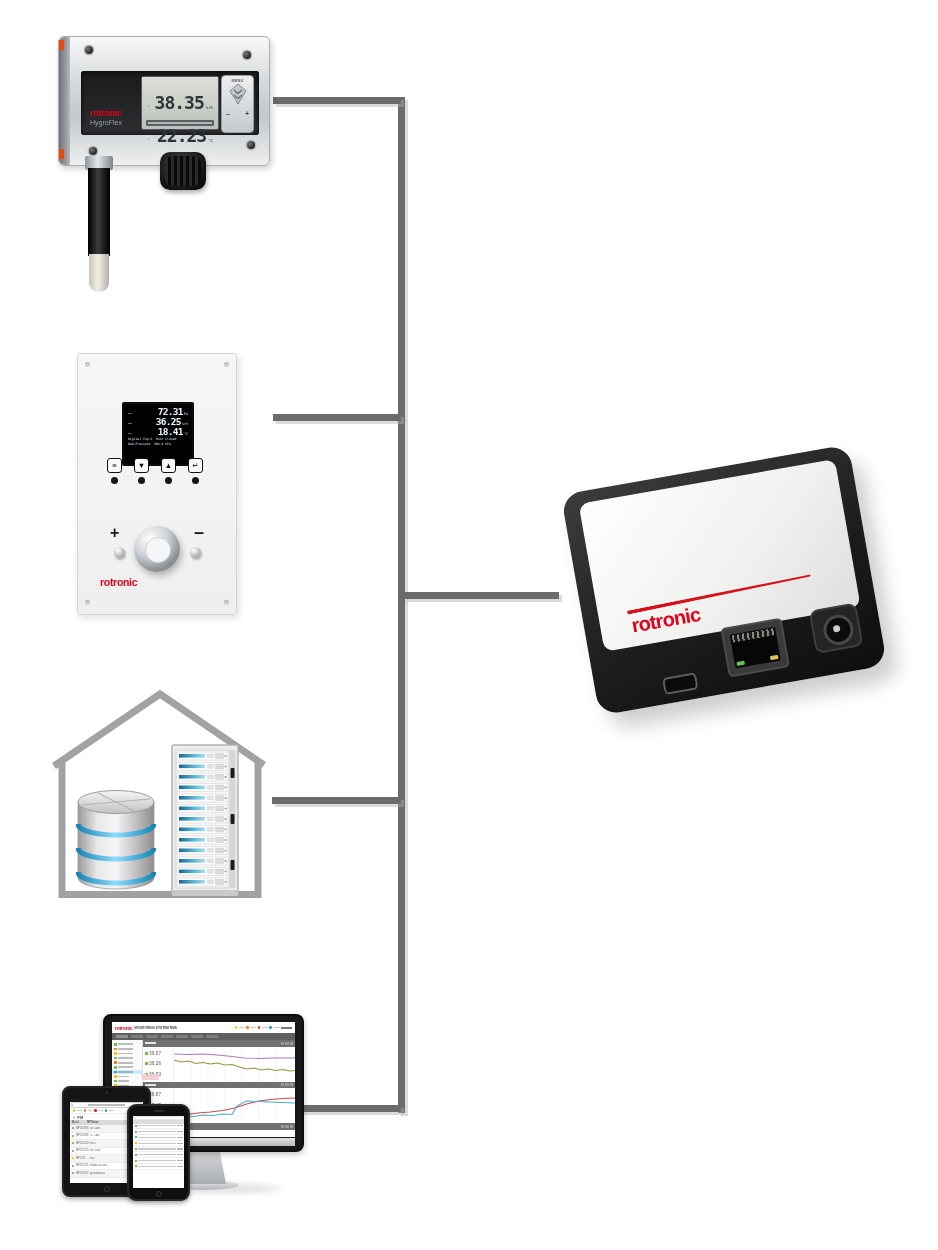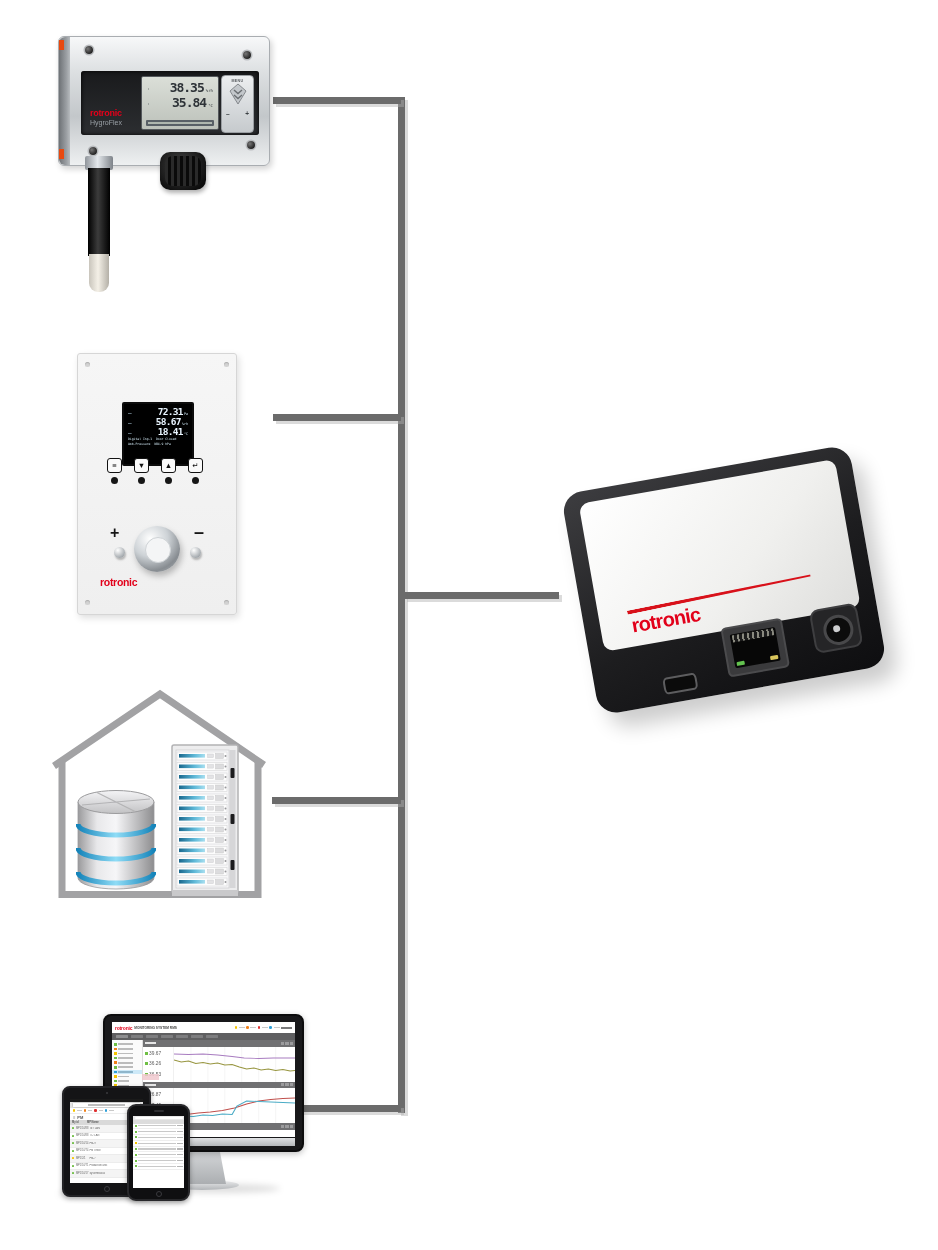--- a/index.html
+++ b/index.html
@@ -29,21 +29,21 @@
   .tx-front{position:absolute;left:22px;top:34px;width:178px;height:64px;border-radius:3px;
             background:linear-gradient(180deg,#191a1c,#2c2e31);box-shadow:inset 0 0 4px #000;}
   .tx-logo{position:absolute;left:9px;bottom:9px;line-height:1;}
   .tx-logo .r{color:#e2001a;font-weight:bold;font-size:9px;letter-spacing:-.3px;}
   .tx-logo .m{color:#9aa0a6;font-size:7px;margin-top:1px;}
   .tx-lcd{position:absolute;left:60px;top:5px;width:78px;height:54px;border:1px solid #54585c;border-radius:2px;
           background:linear-gradient(180deg,#dbdfd8,#bcc1ba);padding:3px 5px;box-sizing:border-box;
           font-family:"DejaVu Sans Mono",monospace;}
   .lcd-row{display:flex;justify-content:flex-end;align-items:baseline;color:#2e3338;}
   .lcd-tick{font-size:5px;margin-right:auto;color:#4a4f54;}
-  .lcd-val{font-size:13px;font-weight:bold;letter-spacing:-1px;}
+  .lcd-val{font-size:18px;font-weight:bold;letter-spacing:-1px;margin-top:12px;}
   .lcd-unit{font-size:4px;margin-left:2px;}
   .lcd-bar{position:absolute;left:4px;right:4px;bottom:3px;height:6px;background:#585f66;border-radius:1px;}
   .lcd-bar i{display:block;height:2px;margin:2px 2px 0;background:#aeb6ae;}
   .tx-keypad{position:absolute;right:5px;top:4px;width:31px;height:56px;border-radius:4px;border:1px solid #9a9ea2;
              background:linear-gradient(180deg,#eceef0,#c6cacd);text-align:center;}
   .kp-menu{font-size:3.6px;color:#55595d;letter-spacing:.4px;margin-top:3px;font-weight:bold;}
   .kp-pm{display:flex;justify-content:space-between;padding:0 4px;font-size:6.5px;color:#3c4044;font-weight:bold;margin-top:1px;}
   .tx-gland{position:absolute;left:102px;top:116px;width:46px;height:38px;border-radius:10px;
             background:radial-gradient(circle at 45% 35%,#454545,#0d0d0d 80%);
             box-shadow:1px 3px 4px rgba(0,0,0,.3);}
@@ -221,21 +221,21 @@
           <div class="m">HygroFlex</div>
         </div>
         <div class="tx-lcd">
           <div class="lcd-row">
             <span class="lcd-tick">'</span>
             <span class="lcd-val">38.35</span>
             <span class="lcd-unit">%rh</span>
           </div>
           <div class="lcd-row">
             <span class="lcd-tick">'</span>
-            <span class="lcd-val">35.84</span>
+            <span class="lcd-val">22.23</span>
             <span class="lcd-unit">°C</span>
           </div>
           <div class="lcd-bar">
               <i></i>
             </div>
         </div>
         <div class="tx-keypad">
           <div class="kp-menu">MENU</div>
           <svg width="18" height="22" viewBox="0 0 18 22">
             <polygon points="9,1 17,8 9,21 1,8" fill="#c3c7cb" stroke="#84888c" stroke-width="1"></polygon>
@@ -261,21 +261,21 @@
     <div class="phole" style="left:7px;bottom:9px;"></div>
     <div class="phole" style="right:7px;bottom:9px;"></div>
     <div class="oled">
       <div class="oled-row">
         <span class="oled-dash">–</span>
         <span class="oled-val">72.31</span>
         <span class="oled-unit">Pa</span>
       </div>
       <div class="oled-row">
         <span class="oled-dash">–</span>
-        <span class="oled-val">58.67</span>
+        <span class="oled-val">36.25</span>
         <span class="oled-unit">%rh</span>
       </div>
       <div class="oled-row">
         <span class="oled-dash">–</span>
         <span class="oled-val">18.41</span>
         <span class="oled-unit">°C</span>
       </div>
       <div class="oled-status">Digital Inp.1  Door Closed</div>
       <div class="oled-status">Amb.Pressure  984.9 hPa</div>
     </div>

